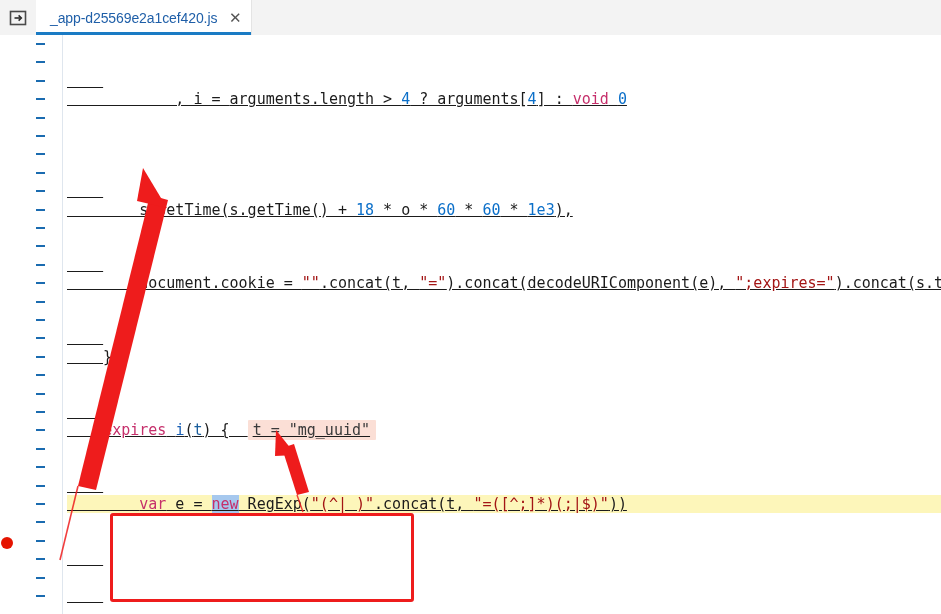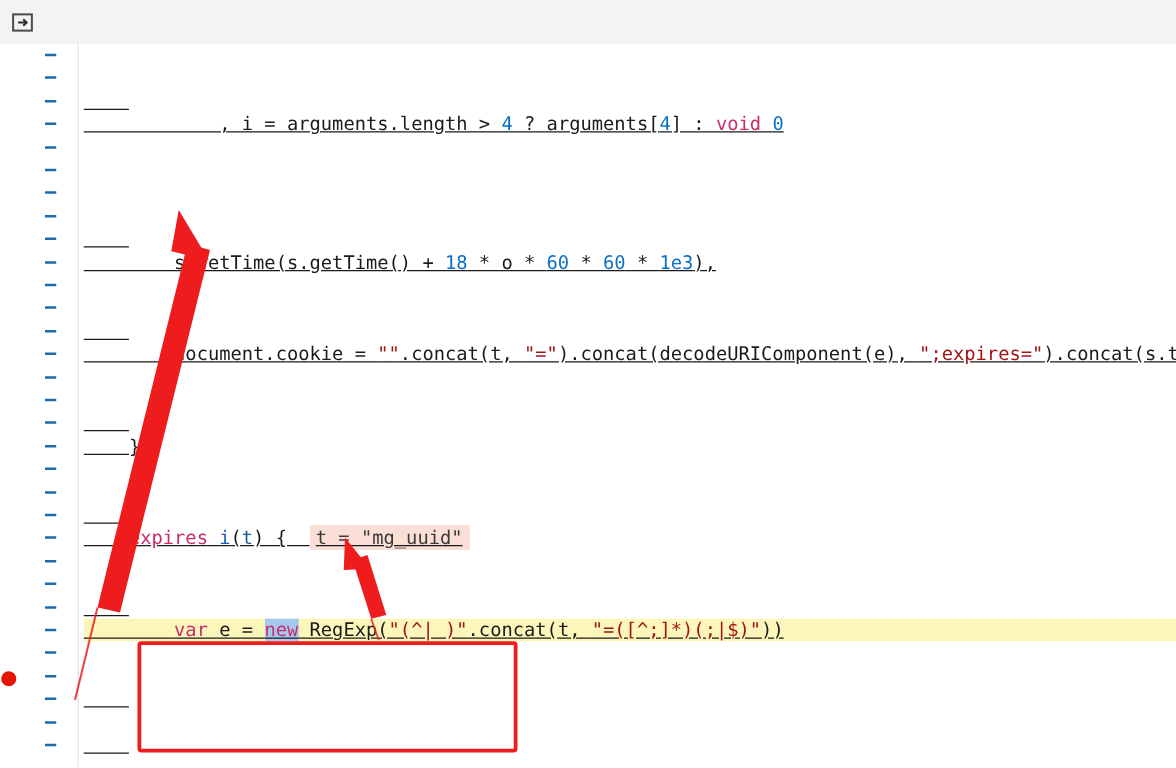--- a/index.html
+++ b/index.html
@@ -181,20 +181,25 @@
 <div id="tabbar">
 
   <div id="leftgizmo">
     <svg width="18" height="18" viewBox="0 0 18 18">
       <rect x="1.5" y="2.5" width="15" height="13" fill="none" stroke="#4a4a4a" stroke-width="1.6"></rect>
       <path d="M5.5 9 h6.2" stroke="#2c2c2c" stroke-width="1.6" fill="none"></path>
       <path d="M9.6 6.4 L12.3 9 L9.6 11.6" stroke="#2c2c2c" stroke-width="1.6" fill="none"></path>
     </svg>
   </div>
 
+  <div class="tab">
+    <span class="tab-label">_app-d25569e2a1cef420.js</span>
+    <span class="tab-close">✕</span>
+    <span class="tab-underline"></span>
+  </div>
 
 </div>
 
 <div id="editor">
 
   <div id="breakpoint-gutter">
     <div id="red-dot"></div>
   </div>
 
   <div id="dash-gutter">

